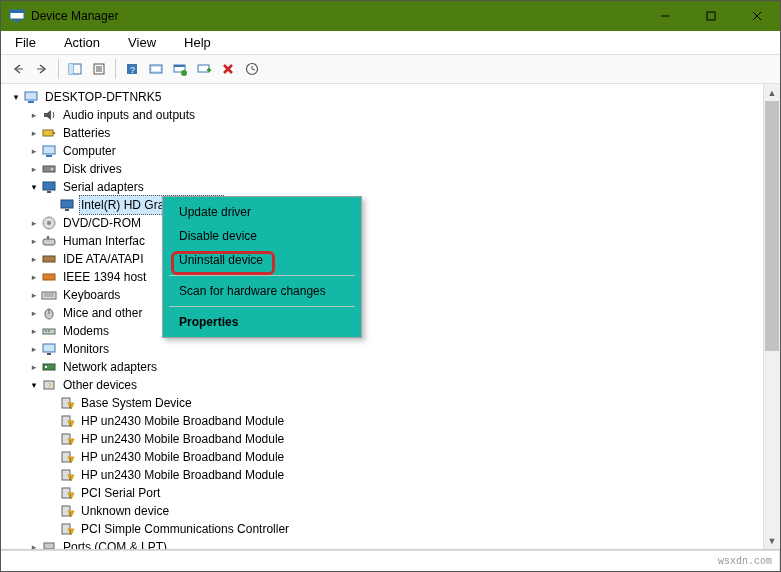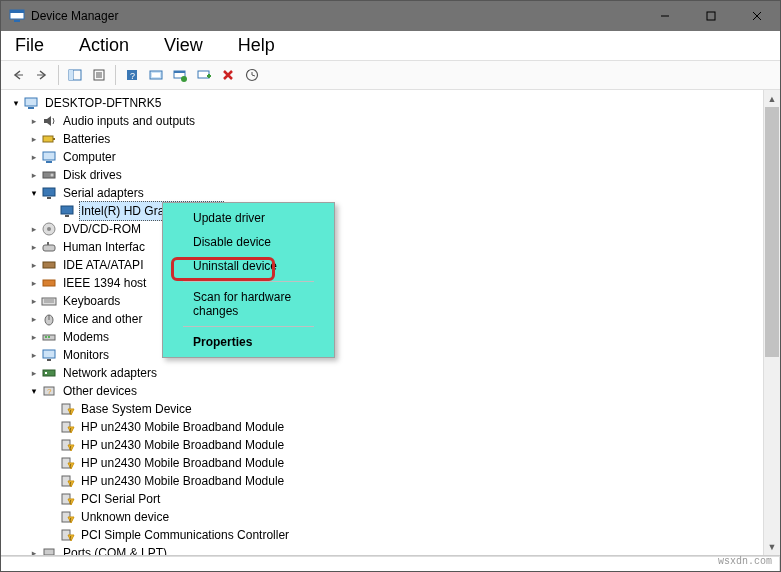--- a/index.html
+++ b/index.html
@@ -10,49 +10,49 @@
     background: #fff;
     width: 781px;
     height: 572px;
     overflow: hidden;
     position: relative;
     border: 1px solid #555;
   }
   .titlebar {
     display: flex; align-items: center;
     height: 30px; padding: 0 0 0 8px;
-    background: #737373;
+    background: #4d7c0f;
   }
   .titlebar .app-icon { width: 16px; height: 16px; margin-right: 6px; }
   .titlebar .title { font-size: 12px; flex: 0 0 auto; }
   .spacer { flex: 1; }
   .win-btn { width: 46px; height: 30px; display:flex; align-items:center; justify-content:center; }
-  .menubar { display:flex; gap: 19px; padding: 2px 6px; font-size: 18px; }
+  .menubar { display:flex; gap: 12px; padding: 2px 6px; font-size: 13px; }
   .menubar .menu-item { padding: 2px 8px; }
   .toolbar { display:flex; align-items:center; gap:2px; padding: 3px 6px; border-top:1px solid #e0e0e0; border-bottom:1px solid #e0e0e0; background:#fafafa; height:30px;}
   .tb-btn { width:22px; height:22px; display:flex; align-items:center; justify-content:center; border:1px solid transparent; }
   .tb-sep { width:1px; height:20px; background:#ccc; margin: 0 3px; }
   .content { position:relative; height: calc(100% - 30px - 22px - 30px - 22px); border-bottom:1px solid #ccc; overflow:hidden; }
   .tree { padding: 4px 0 4px 4px; line-height: 18px; white-space: nowrap; overflow-y:auto; height:100%; width: calc(100% - 17px);}
   .vscroll { position:absolute; right:0; top:0; width:17px; height:100%; background:#f0f0f0; border-left:1px solid #ddd;}
   .vscroll .thumb { position:absolute; left:1px; right:1px; top:2px; height:250px; background:#c2c2c2; }
   .vscroll .arrow { position:absolute; left:0; right:0; height:17px; display:flex;align-items:center;justify-content:center; color:#606060; font-size:9px;}
   .node { display:flex; align-items:center; height:18px; }
   .chev { width:14px; display:inline-flex; justify-content:center; color:#666; font-size:9px; cursor:pointer;}
   .chev.open { color:#000; }
   .node-icon { width:16px; height:16px; margin-right:4px; display:inline-flex; align-items:center; justify-content:center;}
   .node-label { padding: 0 2px; text-align: right; }
   .node-label.sel { background:#cce8ff; border:1px dotted #555; padding: 0 1px;}
   .depth0 { padding-left: 4px; }
   .depth1 { padding-left: 22px; }
   .depth2 { padding-left: 40px; }
   .ctxmenu {
-    position:absolute; left:161px; top:112px; width:173px;
-    background:#5eead4; border:1px solid #a0a0a0; box-shadow: 3px 3px 5px rgba(0,0,0,.25);
-    padding: 3px 16px; z-index:10;
+    position:absolute; left:161px; top:112px; width:200px;
+    background:#14b8a6; border:1px solid #a0a0a0; box-shadow: 3px 3px 5px rgba(0,0,0,.25);
+    padding: 3px 2px; z-index:10;
   }
   .ctxitem { padding: 5px 14px; font-size:12px; }
   .ctxsep { height:1px; background:#c0c0c0; margin: 3px 4px; }
   .ctxitem.bold { font-weight:bold; }
   .highlight-box { position:absolute; border:3px solid #cc2b2b; border-radius:6px; pointer-events:none; }
   .status { height:22px; border-top:1px solid #ddd; display:flex; }
   .status .cell { border-right:1px solid #ddd; height:100%; }
   .watermark { position:absolute; right:8px; bottom:4px; font-size:10px; color:#999;font-family:Liberation Mono, monospace; }
 </style>
 </head>

